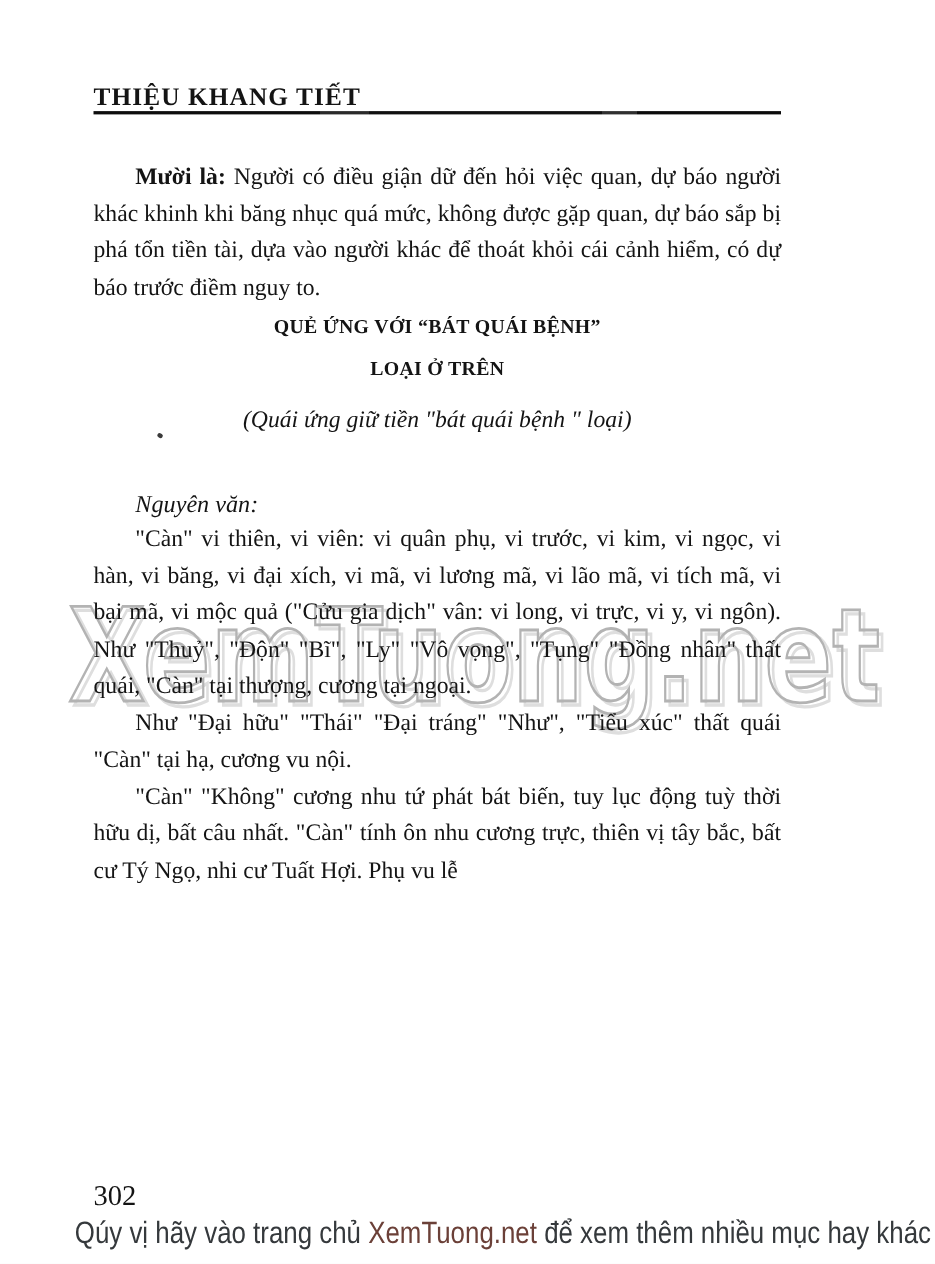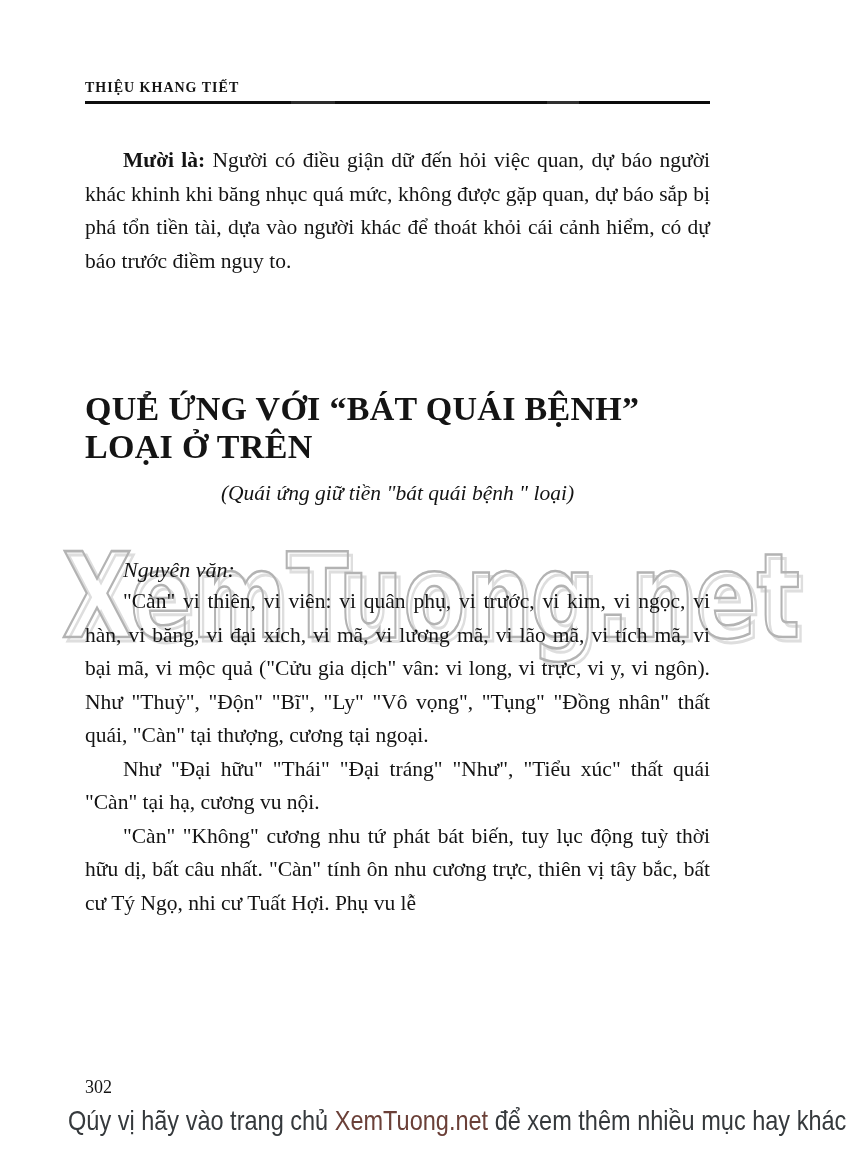--- a/index.html
+++ b/index.html
@@ -25,38 +25,38 @@
     fill:none;
   }
   .wm-back{stroke:#dedede;stroke-width:3px;}
   .wm-front{stroke:#b3b3b3;stroke-width:2.6px;}
   
   .content{
     position:absolute;left:85px;top:0;width:625px;z-index:1;
   }
   .running-header{
     margin-top:78px;
-    font-size:14px;font-weight:bold;letter-spacing:1px;
+    font-size:23px;font-weight:bold;letter-spacing:1px;
     line-height:20px;
   }
   .header-rule{
     margin-top:3px;height:3px;
     background:linear-gradient(90deg,#0e0e0e 0 33%,#2a2a2a 33% 40%,#101010 40% 74%,#303030 74% 79%,#0b0b0b 79% 100%);
   }
   p.body-par{
     margin:0;
     font-size:21.5px;line-height:33.5px;
     text-align:justify;
     text-indent:38px;
   }
   p.body-par .lead-bold{font-weight:bold;}
   .section-title{
-    margin-top:112px;
+    text-align:center;
     font-weight:bold;
-    font-size:34px;line-height:38px;
+    font-size:18px;line-height:38px;
     letter-spacing:.3px;
   }
   .subtitle{
     margin-top:11px;
     text-align:center;
     font-style:italic;
     font-size:21.5px;line-height:32px;
   }
   .subtitle.second{margin-top:4px;}
   .par-giong{margin-top:12px;}
@@ -69,21 +69,21 @@
   .par-nguyen{margin-top:12px;}
   .par-follow{margin-top:13px;}
   .scan-dot{
     position:absolute;left:143px;top:394px;width:5px;height:4px;
     background:#3a3a3a;border-radius:50% 40% 50% 40%;
     transform:rotate(35deg);z-index:1;
   }
   
   .page-number{
     position:absolute;left:85px;top:1074px;z-index:1;
-    font-size:18px;line-height:26px;
+    font-size:26px;line-height:26px;
     font-family:"Liberation Serif","DejaVu Serif",serif;
   }
   .footer-line{
     position:absolute;left:0;top:1102px;width:850px;z-index:1;
     text-align:center;
     font-family:"Liberation Sans","DejaVu Sans",sans-serif;
     font-size:28px;line-height:38px;
     color:#35393c;
     transform:scaleX(0.84);
     transform-origin:50% 50%;

